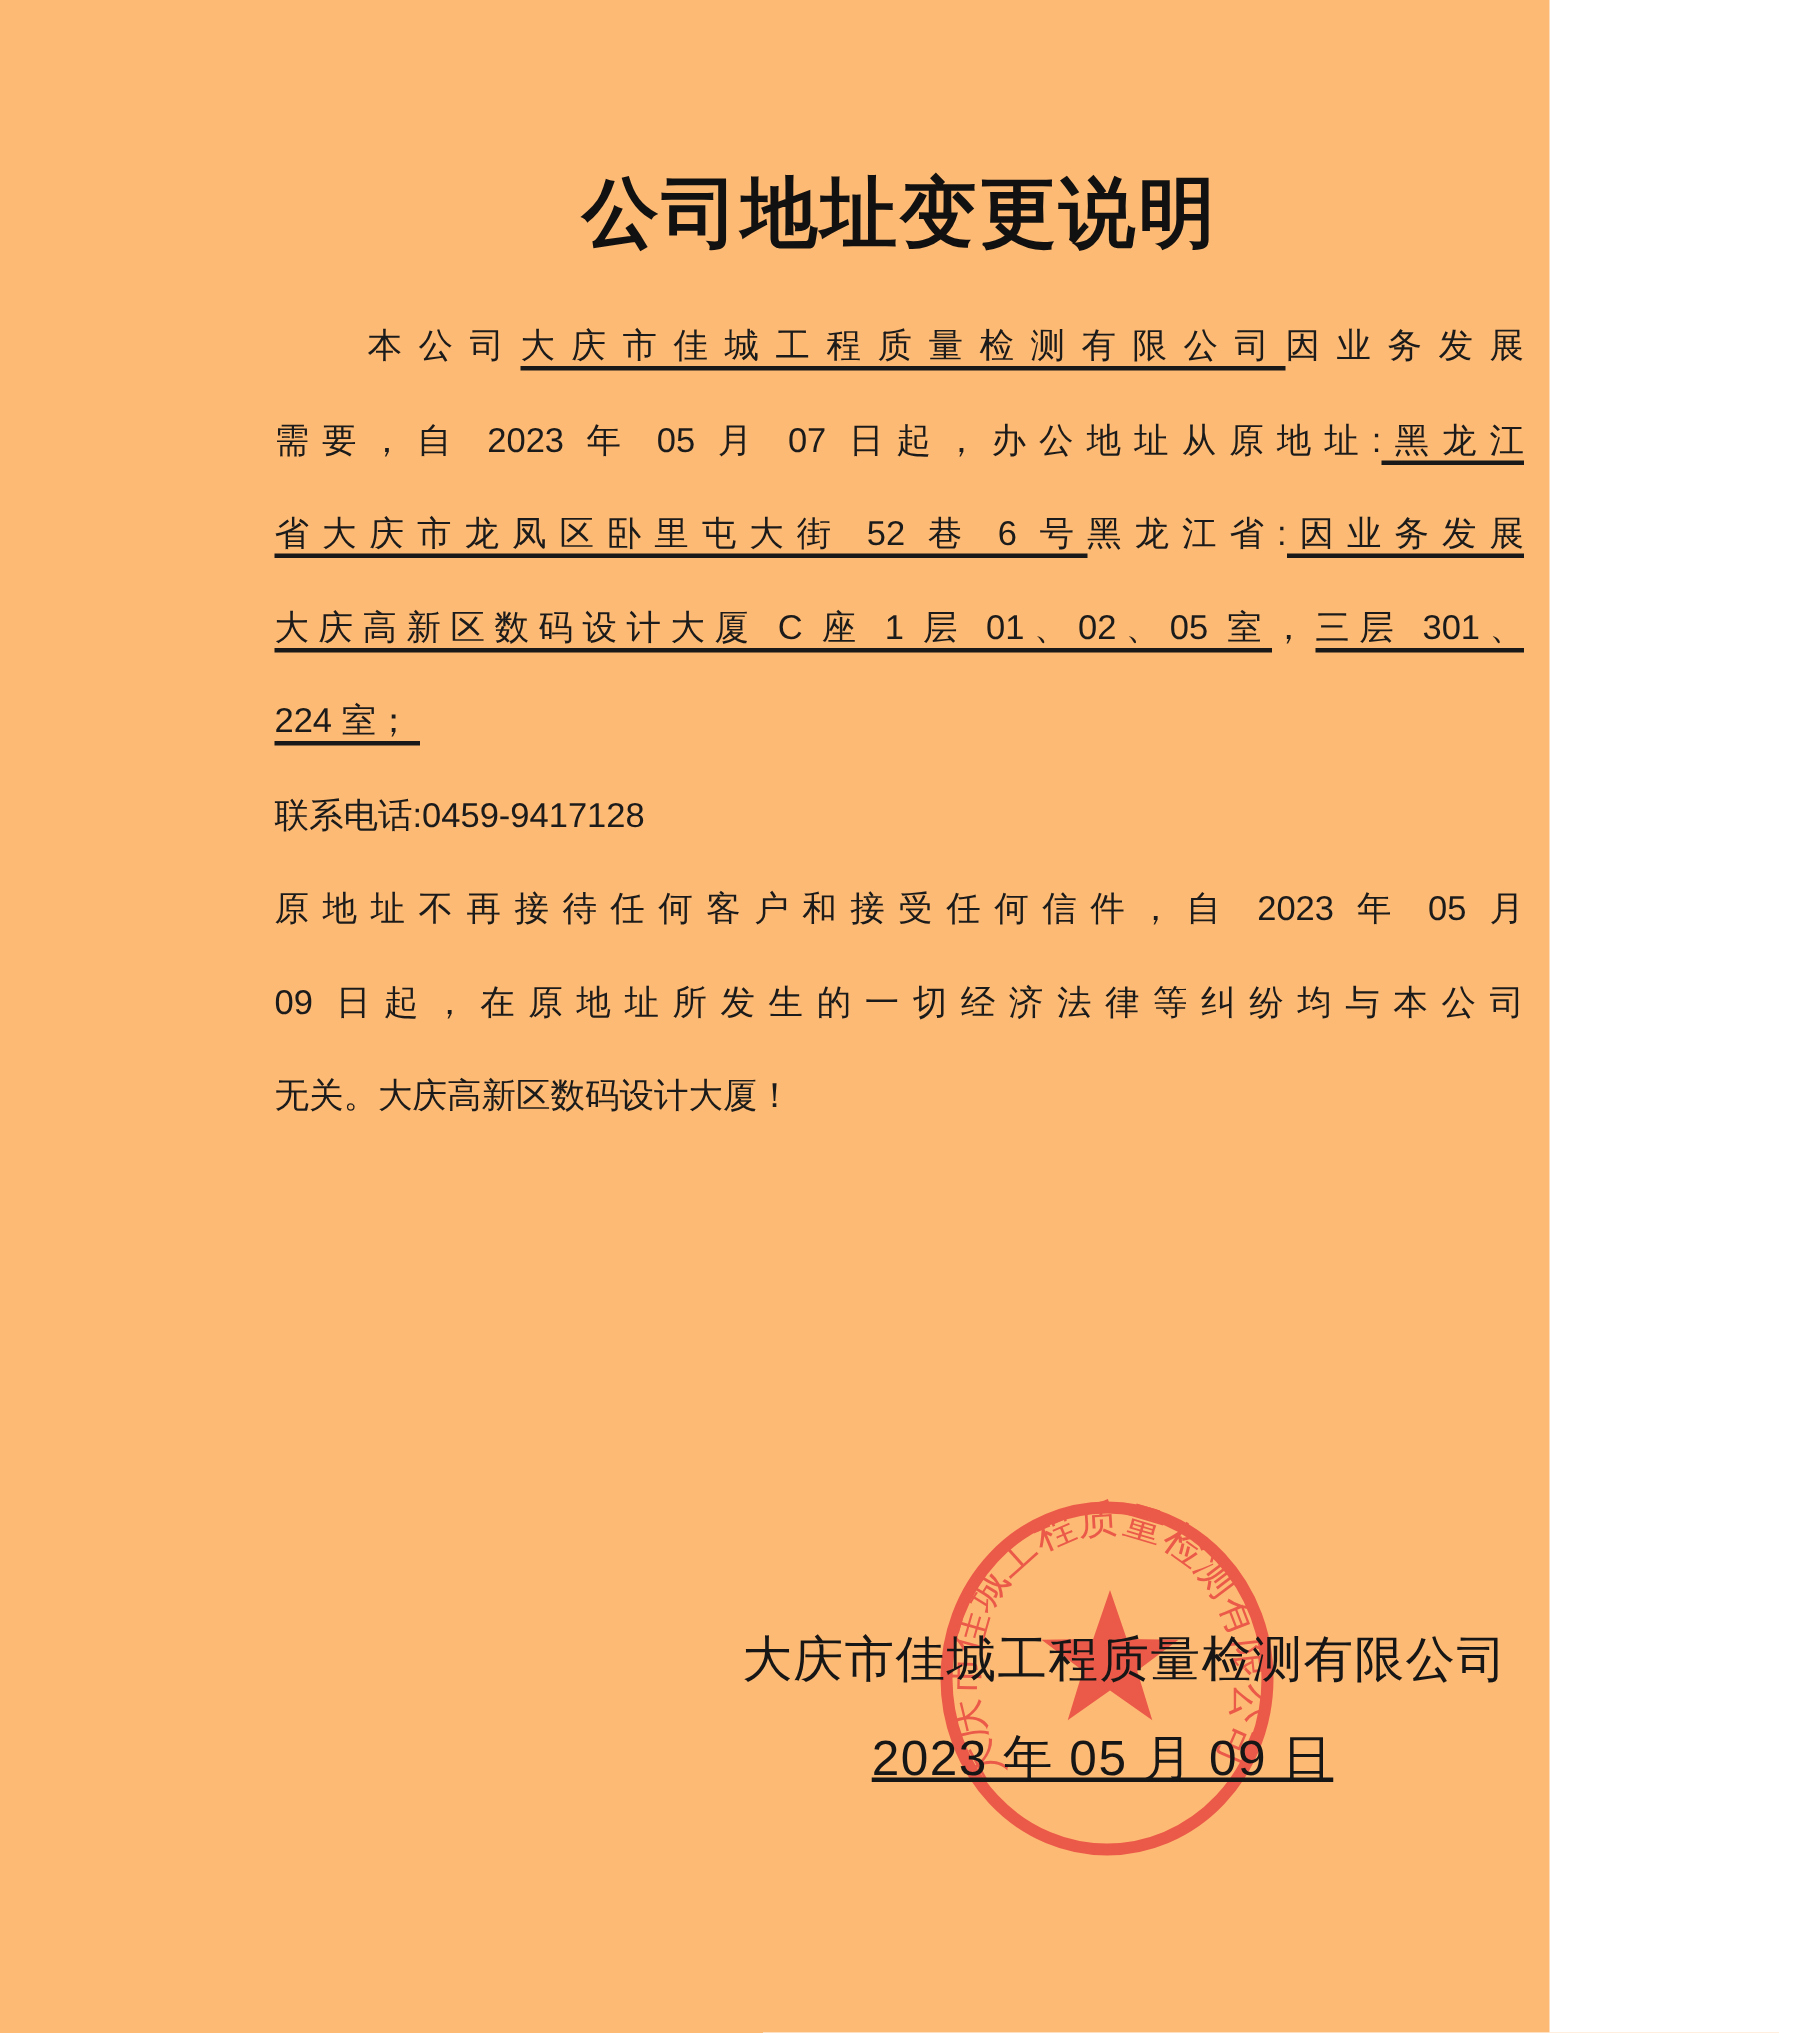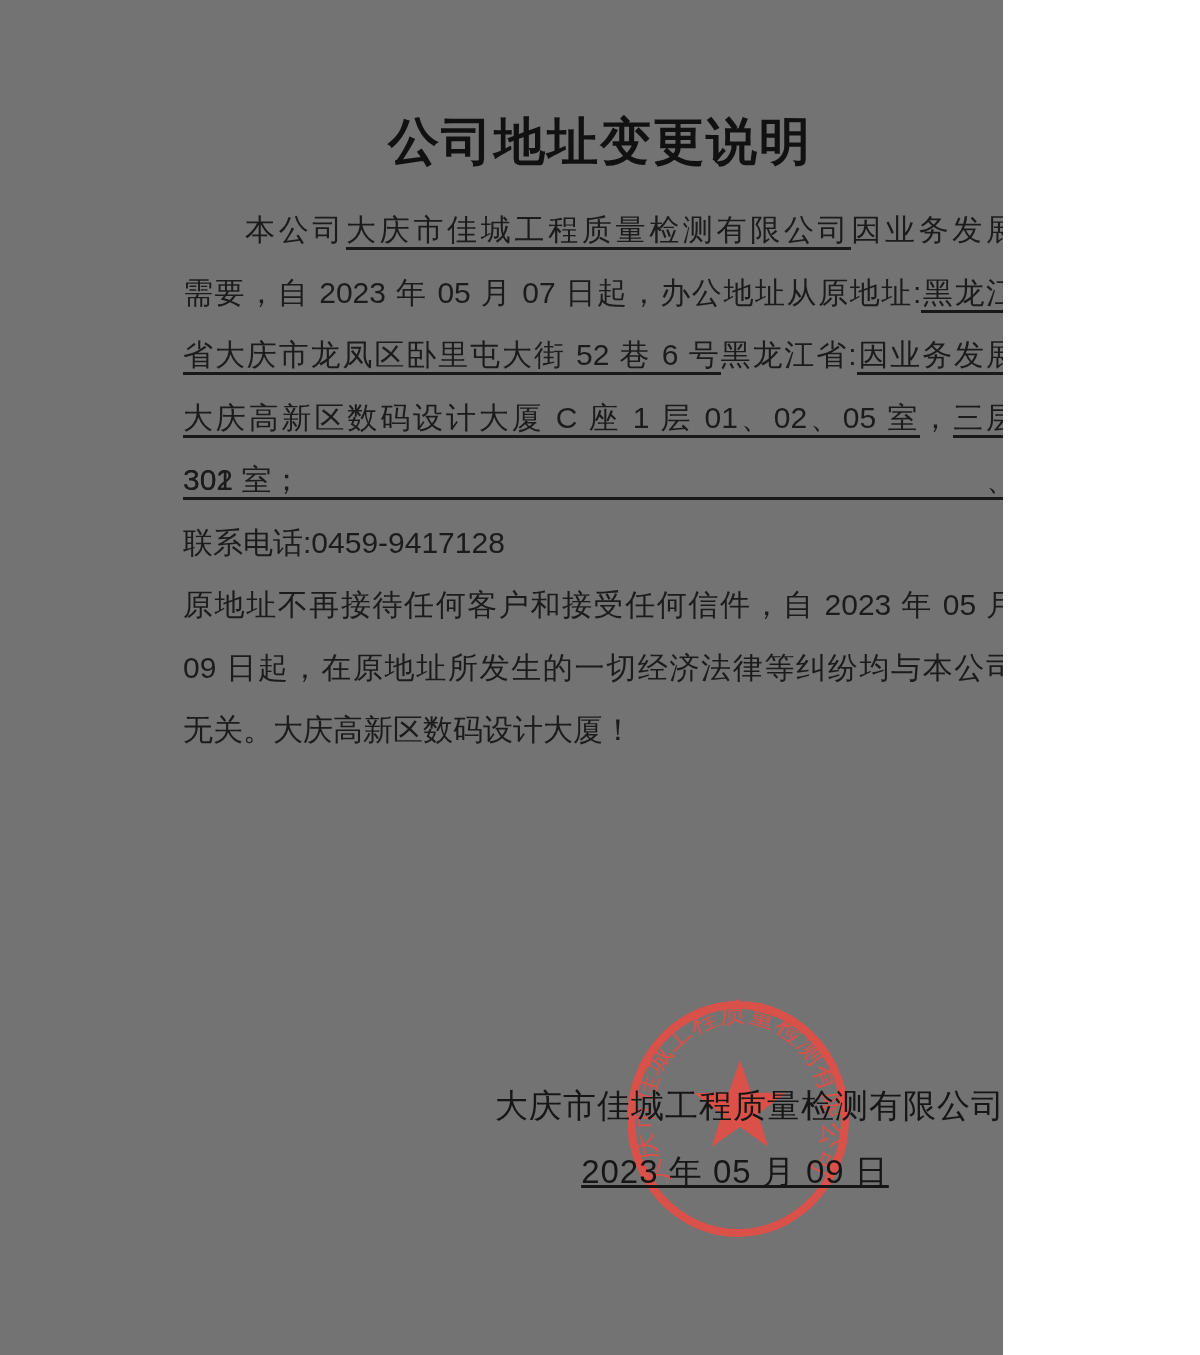--- a/index.html
+++ b/index.html
@@ -1,35 +1,36 @@
 <!DOCTYPE html>
 <html style="--stamp-color: #e94c43;"><head>
 <meta charset="utf-8">
 <style>
   html,body { margin:0; padding:0; background:#ffffff; }
   .page {
     position:relative;
     width:1003px; height:1355px;
-    background:#737373;
+    background:#fdba74;
     overflow:hidden;
     font-family:"Liberation Sans","DejaVu Sans",sans-serif;
     color:#1b1b1b;
+    padding-left:30px;
   }
   .doc-title {
     position:absolute; top:108px; left:0; width:1200px;
     text-align:center;
     font-family:"Liberation Serif","DejaVu Serif",serif;
     font-weight:bold;
     font-size:51px;
     letter-spacing:2px;
     color:#111111;
   }
   .body-block {
     position:absolute; left:183px; top:199px; width:833px;
-    font-size:30px;
+    font-size:23px;
     color:#1b1b1b;
   }
   .line {
     height:62.5px;
     line-height:62.5px;
   }
   .line.justify {
     text-align:justify;
     text-align-last:justify;
   }
@@ -68,21 +69,21 @@
 
 <div class="page">
 
   <div class="doc-title">公司地址变更说明</div>
 
   <div class="body-block">
       <div class="line justify indent"><span class="seg">本公司</span><span class="seg u">大庆市佳城工程质量检测有限公司</span><span class="seg">因业务发展</span></div>
       <div class="line justify"><span class="seg">需要，自 2023 年 05 月 07 日起，办公地址从原地址:</span><span class="seg u">黑龙江</span></div>
       <div class="line justify"><span class="seg u">省大庆市龙凤区卧里屯大街 52 巷 6 号</span><span class="seg">黑龙江省:</span><span class="seg u">因业务发展</span></div>
       <div class="line justify"><span class="seg u">大庆高新区数码设计大厦 C 座 1 层 01、02、05 室</span><span class="seg">，</span><span class="seg u">三层 301、</span></div>
-      <div class="line"><span class="seg u">302 室； </span></div>
+      <div class="line"><span class="seg u">224 室； </span></div>
       <div class="line"><span class="seg">联系电话:0459-9417128</span></div>
       <div class="line justify"><span class="seg">原地址不再接待任何客户和接受任何信件，自 2023 年 05 月</span></div>
       <div class="line justify"><span class="seg">09 日起，在原地址所发生的一切经济法律等纠纷均与本公司</span></div>
       <div class="line"><span class="seg">无关。大庆高新区数码设计大厦！</span></div>
     </div>
 
   <svg class="stamp-svg" viewBox="0 0 320 300" xmlns="http://www.w3.org/2000/svg">
     <g class="ink">
       <ellipse cx="160" cy="150" rx="107" ry="114" fill="none" style="stroke:var(--stamp-color,#e94c43)" stroke-width="8"></ellipse>
       <polygon points="162,91 173.2,123.6 207.7,124.2 180.1,144.9 190.2,177.8 162,158 133.8,177.8 143.9,144.9 116.3,124.2 150.8,123.6" style="fill:var(--stamp-color,#e94c43)"></polygon>

